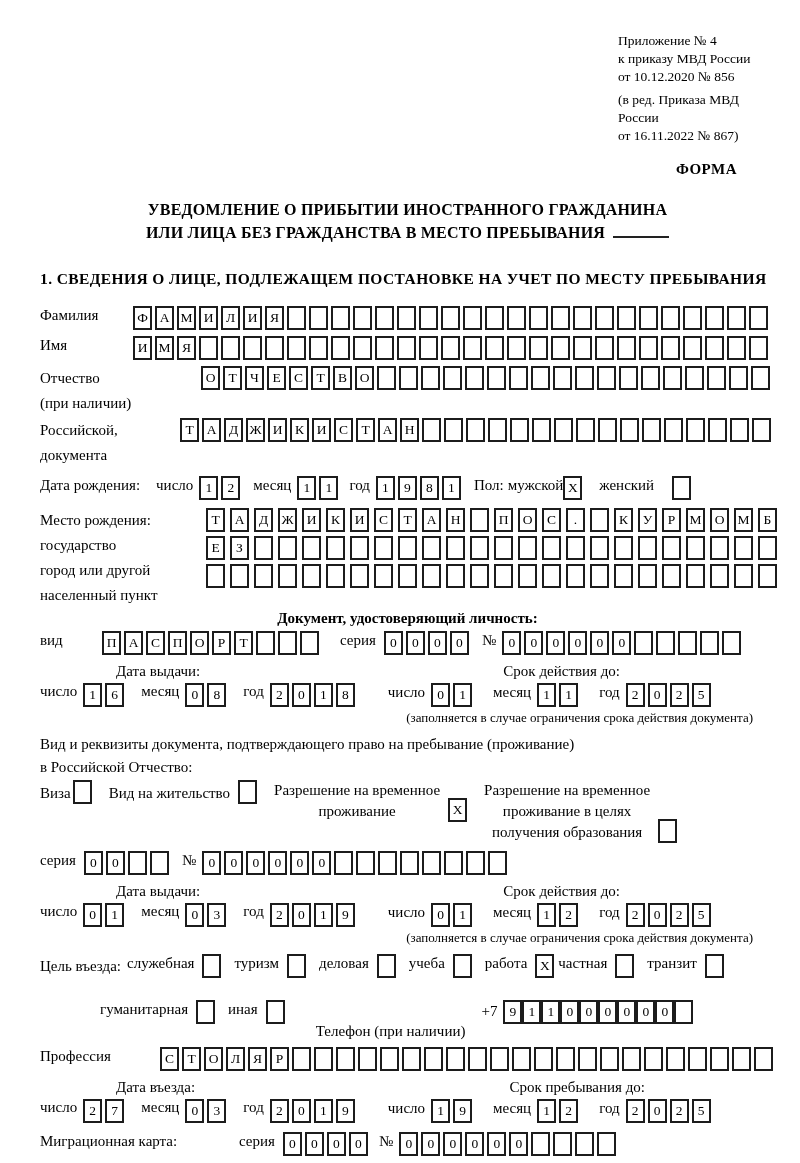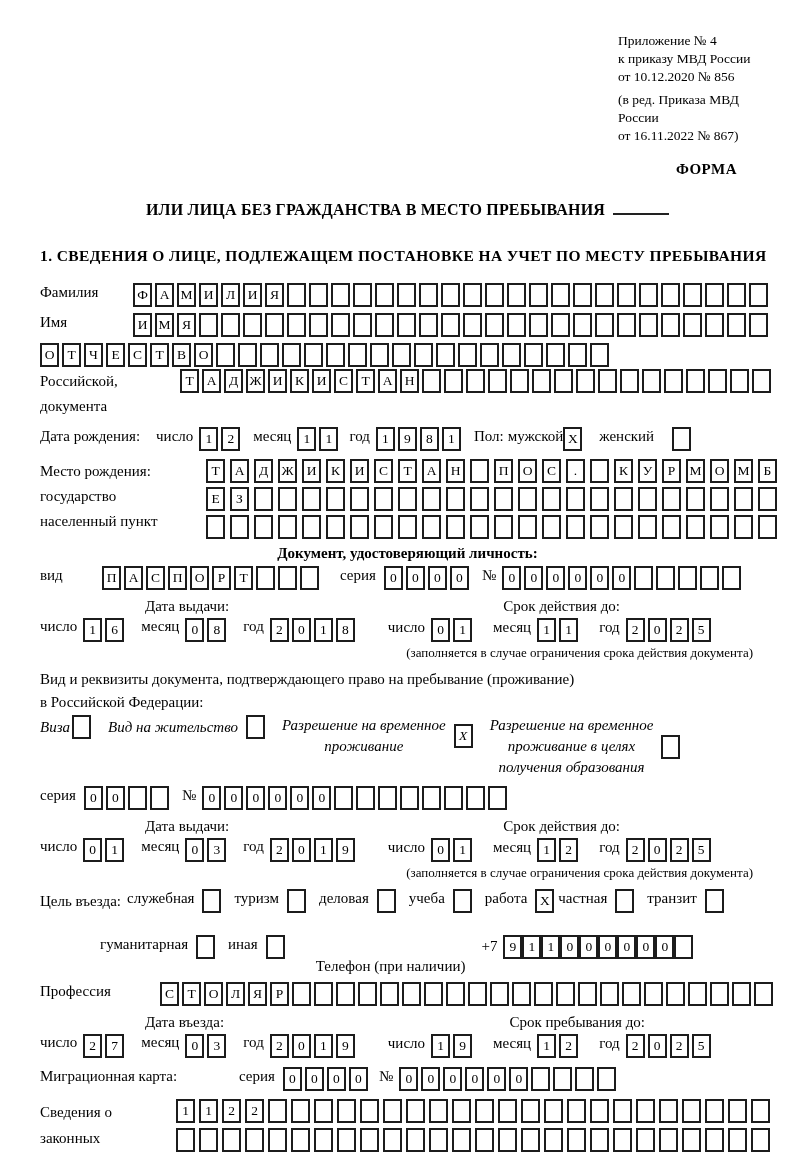--- a/index.html
+++ b/index.html
@@ -31,29 +31,29 @@
   .surname-lbl{display:inline-block;width:93px;}
   .patr-lbl{width:161px;}
   .cit-lbl{width:140px;}
   .birthplace-lbl{width:166px;flex:0 0 166px;}
   .boxrows > div{margin-bottom:4px;}
 
   
   .dlbl{font-size:15px;margin-right:6px;}
   .dgrp{margin-right:14px;}
   .dates-head{display:flex;font-size:15px;margin-top:8px;}
-  .dh-left{margin-left:105px;}
+  .dh-left{margin-left:76px;}
   .dh-right{margin-left:auto;margin-right:155px;}
   .dates-line{display:flex;margin-top:3px;}
   .dates-right{margin-left:30px;}
   .note{font-size:13px;text-align:right;padding-right:22px;margin-top:3px;}
 
   .center-bold{text-align:center;font-weight:bold;font-size:15px;margin-top:8px;}
 
-  .opt{display:flex;align-items:center;margin-right:14px;font-style:italic;}
+  .opt{display:flex;align-items:flex-end;margin-right:14px;}
   .opt .olabel{font-size:15px;text-align:center;line-height:21px;margin-right:8px;}
   .chk{vertical-align:top;}
 
   .purpose .lbl{margin-right:4px;}
   .purpose .cell{margin-right:0;}
   .purpose > span.pair{margin-right:13px;white-space:nowrap;}
 </style>
 </head>
 <body>
 
@@ -63,34 +63,39 @@
     <div>Приложение № 4</div>
     <div>к приказу МВД России</div>
     <div>от 10.12.2020 № 856</div>
     <span class="gap"></span>
     <div>(в ред. Приказа МВД России</div>
     <div>от 16.11.2022 № 867)</div>
   </div>
   <div class="form-label">ФОРМА</div>
 
   <div class="title">
+    <div>УВЕДОМЛЕНИЕ О ПРИБЫТИИ ИНОСТРАННОГО ГРАЖДАНИНА</div>
     <div><span>ИЛИ ЛИЦА БЕЗ ГРАЖДАНСТВА В МЕСТО ПРЕБЫВАНИЯ</span><span class="title-underline"></span></div>
   </div>
 
   <div class="section-heading">1. СВЕДЕНИЯ О ЛИЦЕ, ПОДЛЕЖАЩЕМ ПОСТАНОВКЕ НА УЧЕТ ПО МЕСТУ ПРЕБЫВАНИЯ</div>
 
   <div class="row" style="margin-top:18px;">
     <span class="lbl surname-lbl">Фамилия</span><span class="cells"><span class="cell">Ф</span><span class="cell">А</span><span class="cell">М</span><span class="cell">И</span><span class="cell">Л</span><span class="cell">И</span><span class="cell">Я</span><span class="cell"></span><span class="cell"></span><span class="cell"></span><span class="cell"></span><span class="cell"></span><span class="cell"></span><span class="cell"></span><span class="cell"></span><span class="cell"></span><span class="cell"></span><span class="cell"></span><span class="cell"></span><span class="cell"></span><span class="cell"></span><span class="cell"></span><span class="cell"></span><span class="cell"></span><span class="cell"></span><span class="cell"></span><span class="cell"></span><span class="cell"></span><span class="cell"></span></span>
   </div>
 
   <div class="row">
     <span class="lbl surname-lbl">Имя</span><span class="cells"><span class="cell">И</span><span class="cell">М</span><span class="cell">Я</span><span class="cell"></span><span class="cell"></span><span class="cell"></span><span class="cell"></span><span class="cell"></span><span class="cell"></span><span class="cell"></span><span class="cell"></span><span class="cell"></span><span class="cell"></span><span class="cell"></span><span class="cell"></span><span class="cell"></span><span class="cell"></span><span class="cell"></span><span class="cell"></span><span class="cell"></span><span class="cell"></span><span class="cell"></span><span class="cell"></span><span class="cell"></span><span class="cell"></span><span class="cell"></span><span class="cell"></span><span class="cell"></span><span class="cell"></span></span>
   </div>
 
   <div class="frow">
+    <div class="lbl-col patr-lbl">
+      <div>Отчество</div>
+      <div>(при наличии)</div>
+    </div>
     <span class="cells"><span class="cell">О</span><span class="cell">Т</span><span class="cell">Ч</span><span class="cell">Е</span><span class="cell">С</span><span class="cell">Т</span><span class="cell">В</span><span class="cell">О</span><span class="cell"></span><span class="cell"></span><span class="cell"></span><span class="cell"></span><span class="cell"></span><span class="cell"></span><span class="cell"></span><span class="cell"></span><span class="cell"></span><span class="cell"></span><span class="cell"></span><span class="cell"></span><span class="cell"></span><span class="cell"></span><span class="cell"></span><span class="cell"></span><span class="cell"></span><span class="cell"></span></span>
   </div>
 
   <div class="frow" style="margin-top:2px;">
     <div class="lbl-col cit-lbl">
       <div>Российской,</div>
       <div>документа</div>
     </div>
     <span class="cells"><span class="cell">Т</span><span class="cell">А</span><span class="cell">Д</span><span class="cell">Ж</span><span class="cell">И</span><span class="cell">К</span><span class="cell">И</span><span class="cell">С</span><span class="cell">Т</span><span class="cell">А</span><span class="cell">Н</span><span class="cell"></span><span class="cell"></span><span class="cell"></span><span class="cell"></span><span class="cell"></span><span class="cell"></span><span class="cell"></span><span class="cell"></span><span class="cell"></span><span class="cell"></span><span class="cell"></span><span class="cell"></span><span class="cell"></span><span class="cell"></span><span class="cell"></span><span class="cell"></span></span>
   </div>
@@ -103,20 +108,21 @@
     <span class="lbl" style="margin-left:6px;">Пол:</span>
     <span class="lbl">мужской</span><span class="cells chk"><span class="cell">X</span></span>
     <span class="lbl" style="margin-left:10px;">женский</span>
     <span class="cells chk" style="margin-left:14px;"><span class="cell"></span></span>
   </div>
 
   <div class="frow" style="margin-top:8px;">
     <div class="lbl-col birthplace-lbl">
       <div>Место рождения:</div>
       <div>государство</div>
+      <div>город или другой</div>
       <div>населенный пункт</div>
     </div>
     <div class="boxrows wide">
       <div><span class="cells"><span class="cell">Т</span><span class="cell">А</span><span class="cell">Д</span><span class="cell">Ж</span><span class="cell">И</span><span class="cell">К</span><span class="cell">И</span><span class="cell">С</span><span class="cell">Т</span><span class="cell">А</span><span class="cell">Н</span><span class="cell"></span><span class="cell">П</span><span class="cell">О</span><span class="cell">С</span><span class="cell">.</span><span class="cell"></span><span class="cell">К</span><span class="cell">У</span><span class="cell">Р</span><span class="cell">М</span><span class="cell">О</span><span class="cell">М</span><span class="cell">Б</span></span></div>
       <div><span class="cells"><span class="cell">Е</span><span class="cell">З</span><span class="cell"></span><span class="cell"></span><span class="cell"></span><span class="cell"></span><span class="cell"></span><span class="cell"></span><span class="cell"></span><span class="cell"></span><span class="cell"></span><span class="cell"></span><span class="cell"></span><span class="cell"></span><span class="cell"></span><span class="cell"></span><span class="cell"></span><span class="cell"></span><span class="cell"></span><span class="cell"></span><span class="cell"></span><span class="cell"></span><span class="cell"></span><span class="cell"></span></span></div>
       <div><span class="cells"><span class="cell"></span><span class="cell"></span><span class="cell"></span><span class="cell"></span><span class="cell"></span><span class="cell"></span><span class="cell"></span><span class="cell"></span><span class="cell"></span><span class="cell"></span><span class="cell"></span><span class="cell"></span><span class="cell"></span><span class="cell"></span><span class="cell"></span><span class="cell"></span><span class="cell"></span><span class="cell"></span><span class="cell"></span><span class="cell"></span><span class="cell"></span><span class="cell"></span><span class="cell"></span><span class="cell"></span></span></div>
     </div>
   </div>
 
   <div class="center-bold" style="margin-top:2px;">Документ, удостоверяющий личность:</div>
@@ -140,21 +146,21 @@
       <span class="cells"><span class="cell">2</span><span class="cell">0</span><span class="cell">1</span><span class="cell">8</span></span>
     <span class="dates-right">
       <span class="dlbl">число</span><span class="cells dgrp"><span class="cell">0</span><span class="cell">1</span></span>
       <span class="dlbl">месяц</span><span class="cells dgrp"><span class="cell">1</span><span class="cell">1</span></span>
       <span class="dlbl">год</span><span class="cells"><span class="cell">2</span><span class="cell">0</span><span class="cell">2</span><span class="cell">5</span></span>
     </span>
   </div>
   <div class="note">(заполняется в случае ограничения срока действия документа)</div>
 
   <div class="row" style="margin-top:10px;font-size:15px;">Вид и реквизиты документа, подтверждающего право на пребывание (проживание)</div>
-  <div class="row" style="margin-top:6px;font-size:15px;">в Российской Федерации:</div>
+  <div class="row" style="margin-top:6px;font-size:15px;">в Российской Отчество:</div>
 
   <div class="frow" style="margin-top:4px;">
     <span class="opt">
       <span class="olabel">Виза</span>
       <span class="cells chk" style="margin-left:-6px;"><span class="cell"></span></span>
     </span>
     <span class="opt">
       <span class="olabel">Вид на жительство</span>
       <span class="cells chk"><span class="cell"></span></span>
     </span>

